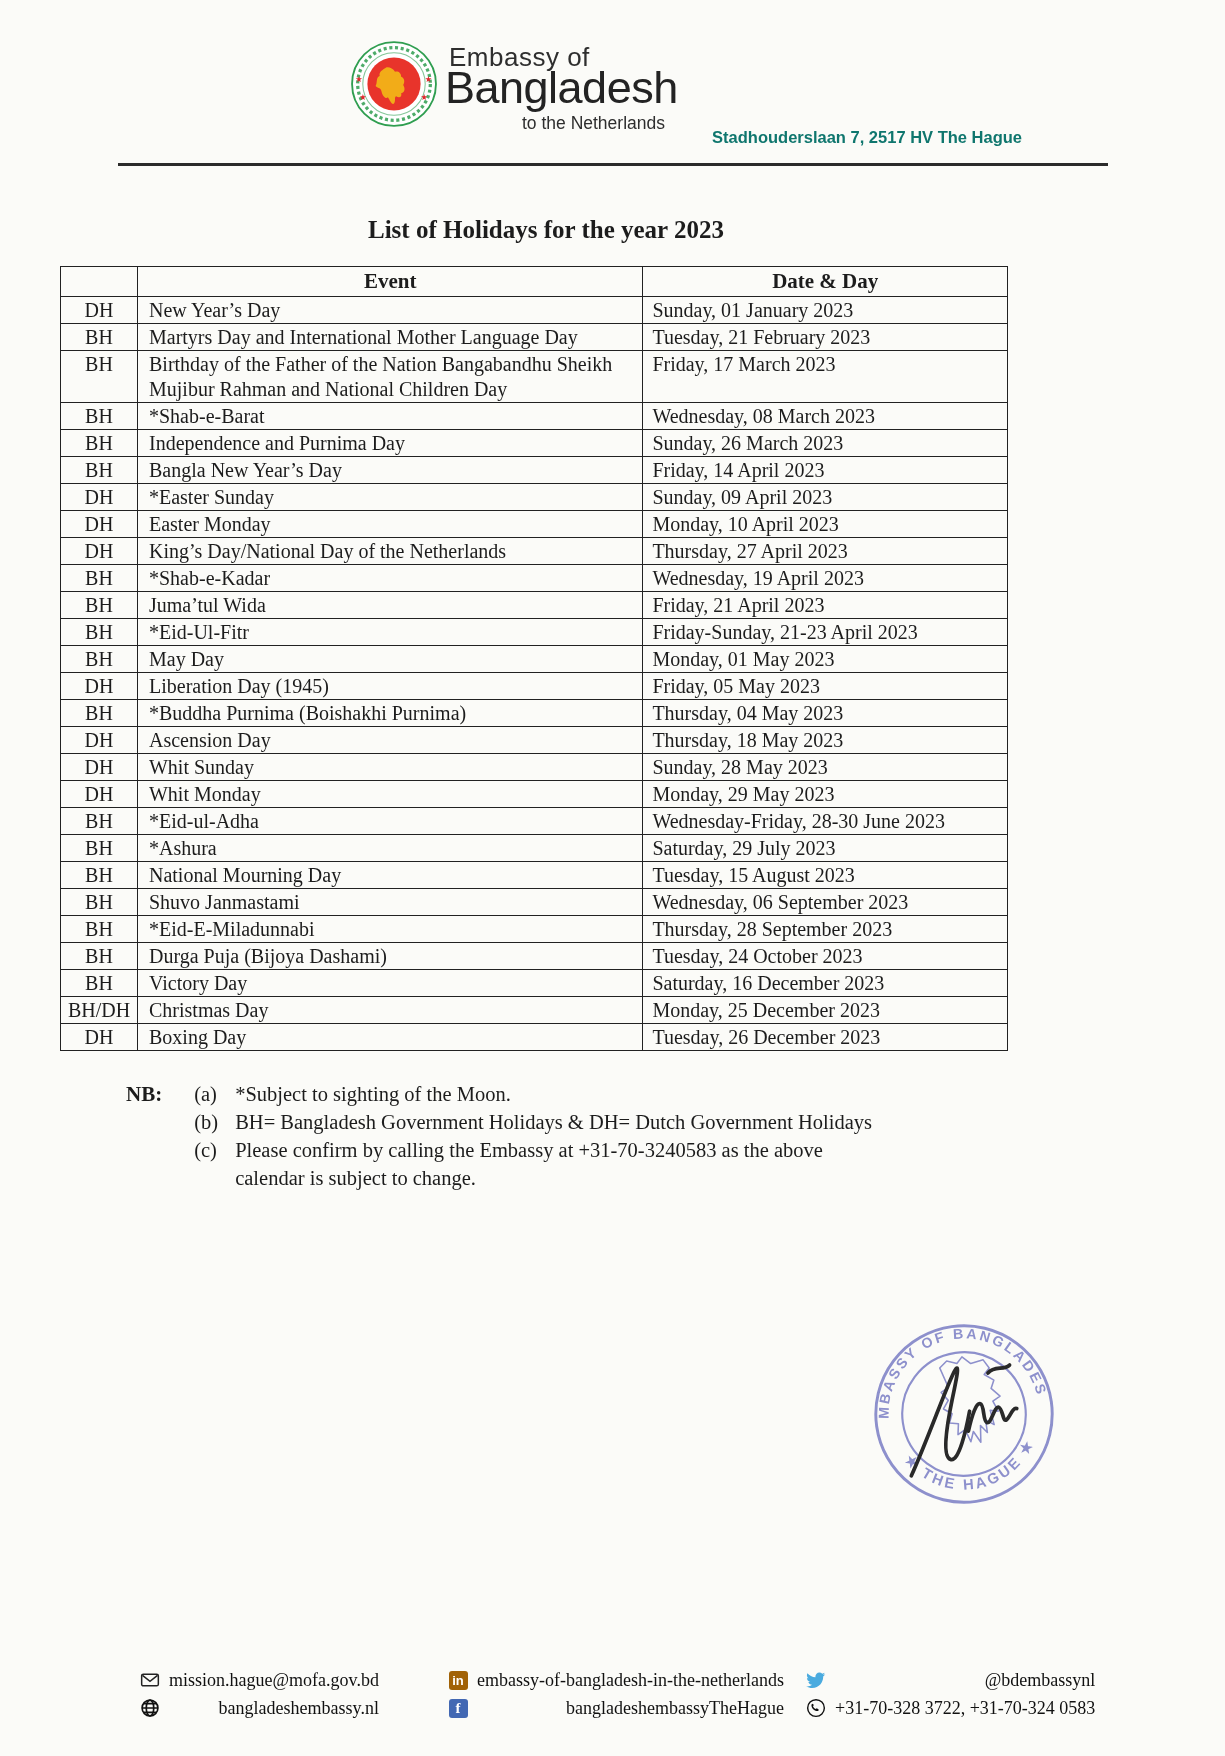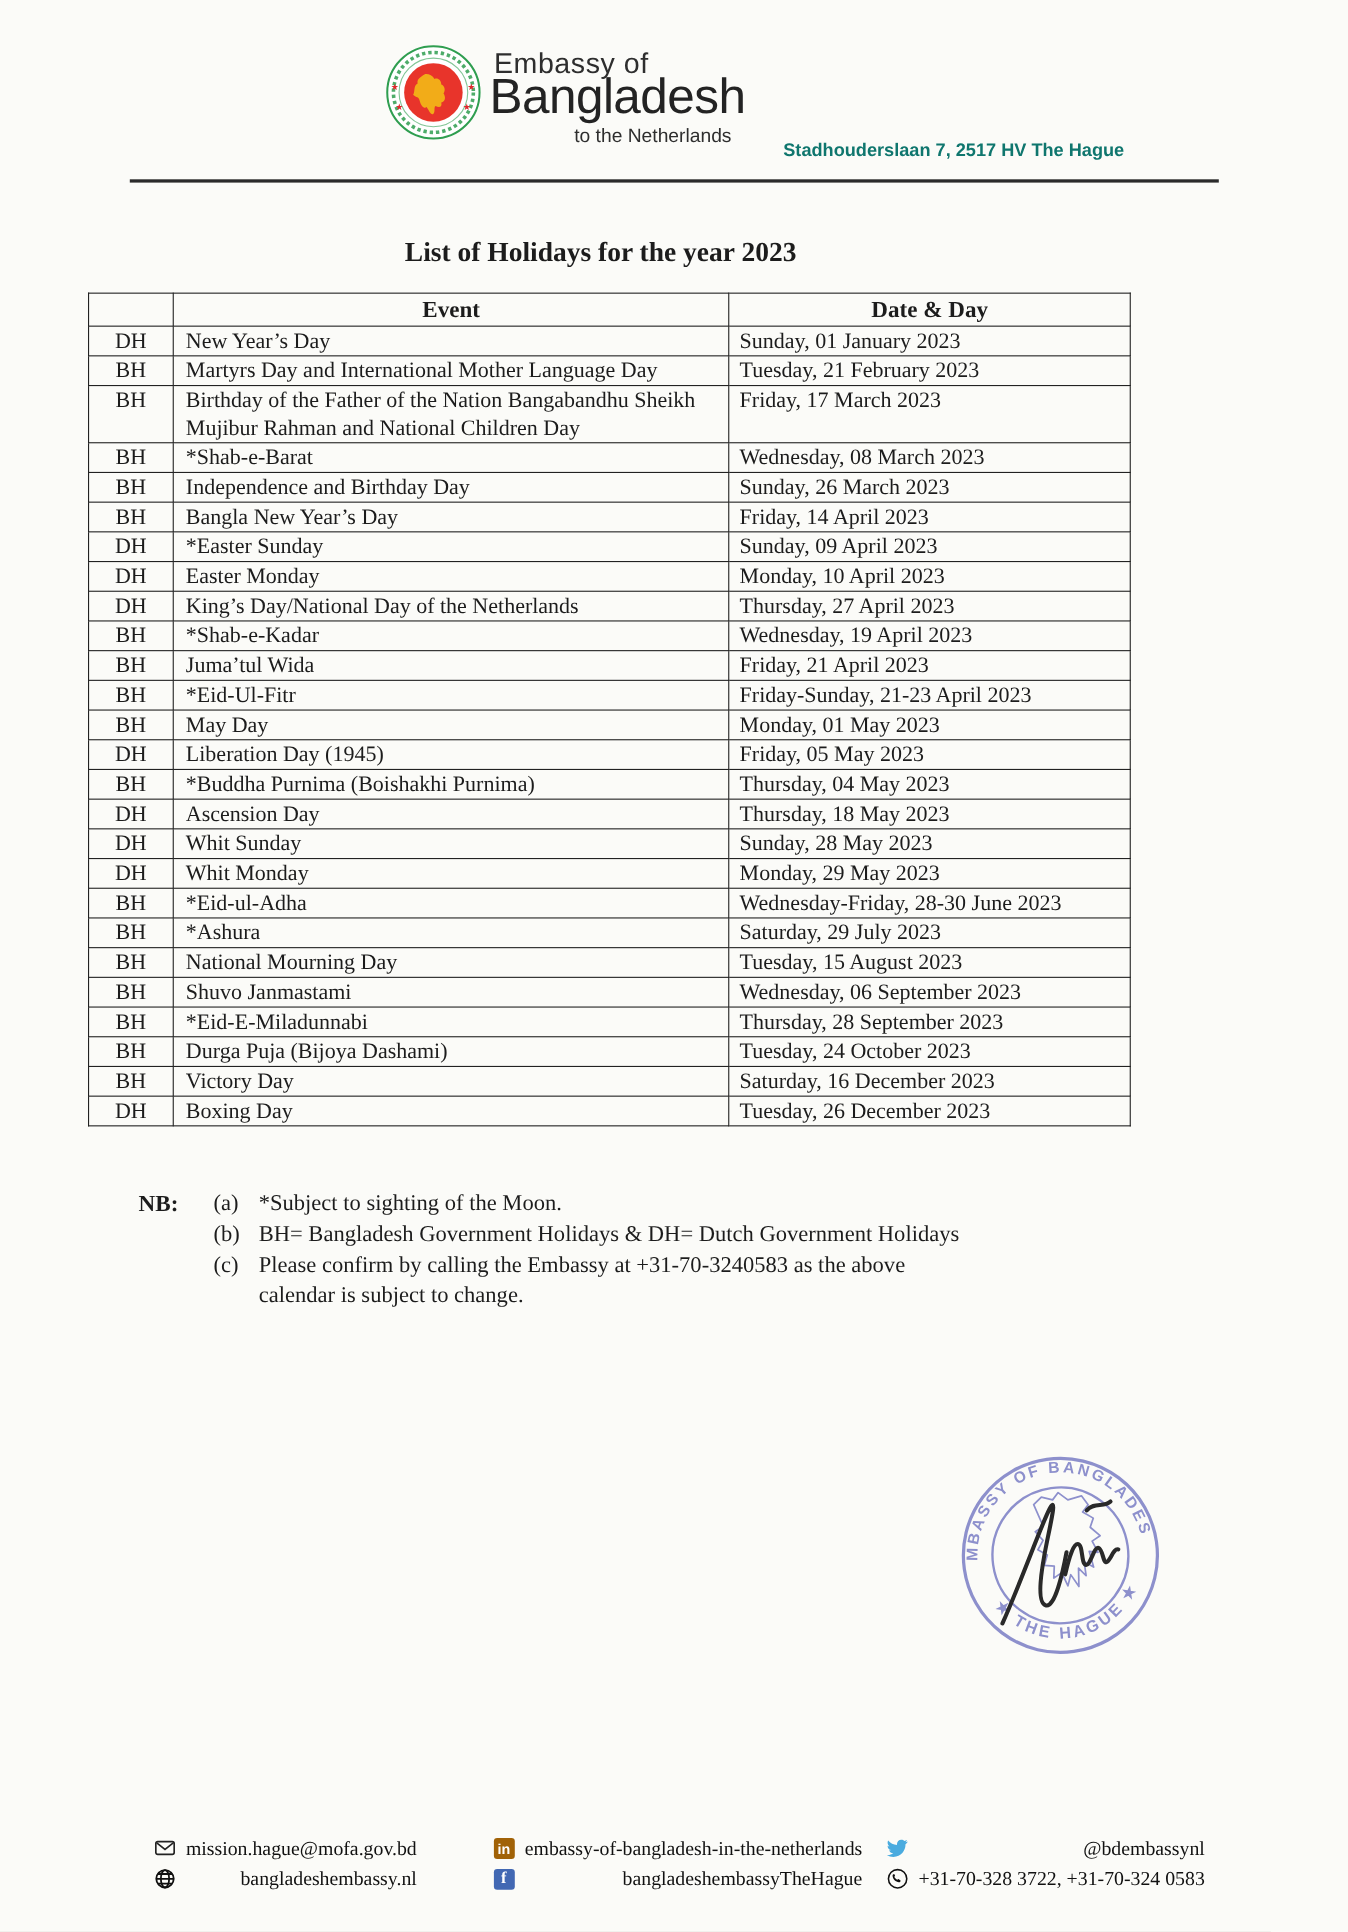--- a/index.html
+++ b/index.html
@@ -16,21 +16,21 @@
        font-size:45px;color:#232323;letter-spacing:-.5px;}
   .wm3{position:absolute;left:445px;top:113px;width:220px;text-align:right;
        font-family:"Liberation Sans",sans-serif;font-size:17.5px;color:#2e2e2e;}
   .address{position:absolute;right:203px;top:128px;font-family:"Liberation Sans",sans-serif;
        font-size:16.5px;color:#0f766e;font-weight:bold;}
   .rule{position:absolute;left:118px;top:163px;width:990px;height:3px;background:#2b2b2b;}
   
   .doc-title{position:absolute;left:72px;top:216px;width:948px;margin:0;text-align:center;
        font-size:25px;font-weight:bold;}
   
-  .holiday-table{position:absolute;left:80px;top:266px;border-collapse:collapse;
+  .holiday-table{position:absolute;left:60px;top:266px;border-collapse:collapse;
        width:948px;font-size:20px;background:transparent;border-radius:16px;}
   .holiday-table th,.holiday-table td{border:1.6px solid #222;vertical-align:top;
        padding:1px 8px 0 8px;line-height:25px;height:25px;}
   .holiday-table th{font-size:21px;text-align:center;height:28px;line-height:27px;}
   .holiday-table td.type{width:72px;text-align:center;padding:1px 2px 0 2px;}
   .holiday-table td.event{width:486px;padding-left:11px;}
   .holiday-table td.date{width:347px;padding-left:9px;}
   
   .notes{position:absolute;left:126px;top:1080px;display:flex;gap:32px;font-size:20.5px;}
   .nb-label{font-weight:bold;font-size:21px;line-height:28px;}
@@ -100,21 +100,21 @@
           <td class="event">Birthday of the Father of the Nation Bangabandhu Sheikh Mujibur Rahman and National Children Day</td>
           <td class="date">Friday, 17 March 2023</td>
         </tr>
         <tr>
           <td class="type">BH</td>
           <td class="event">*Shab-e-Barat</td>
           <td class="date">Wednesday, 08 March 2023</td>
         </tr>
         <tr>
           <td class="type">BH</td>
-          <td class="event">Independence and Birthday Day</td>
+          <td class="event">Independence and Purnima Day</td>
           <td class="date">Sunday, 26 March 2023</td>
         </tr>
         <tr>
           <td class="type">BH</td>
           <td class="event">Bangla New Year’s Day</td>
           <td class="date">Friday, 14 April 2023</td>
         </tr>
         <tr>
           <td class="type">DH</td>
           <td class="event">*Easter Sunday</td>
@@ -202,20 +202,25 @@
         </tr>
         <tr>
           <td class="type">BH</td>
           <td class="event">Durga Puja (Bijoya Dashami)</td>
           <td class="date">Tuesday, 24 October 2023</td>
         </tr>
         <tr>
           <td class="type">BH</td>
           <td class="event">Victory Day</td>
           <td class="date">Saturday, 16 December 2023</td>
+        </tr>
+        <tr>
+          <td class="type">BH/DH</td>
+          <td class="event">Christmas Day</td>
+          <td class="date">Monday, 25 December 2023</td>
         </tr>
         <tr>
           <td class="type">DH</td>
           <td class="event">Boxing Day</td>
           <td class="date">Tuesday, 26 December 2023</td>
         </tr>
       </tbody>
   </table>
 
   <div class="notes">

